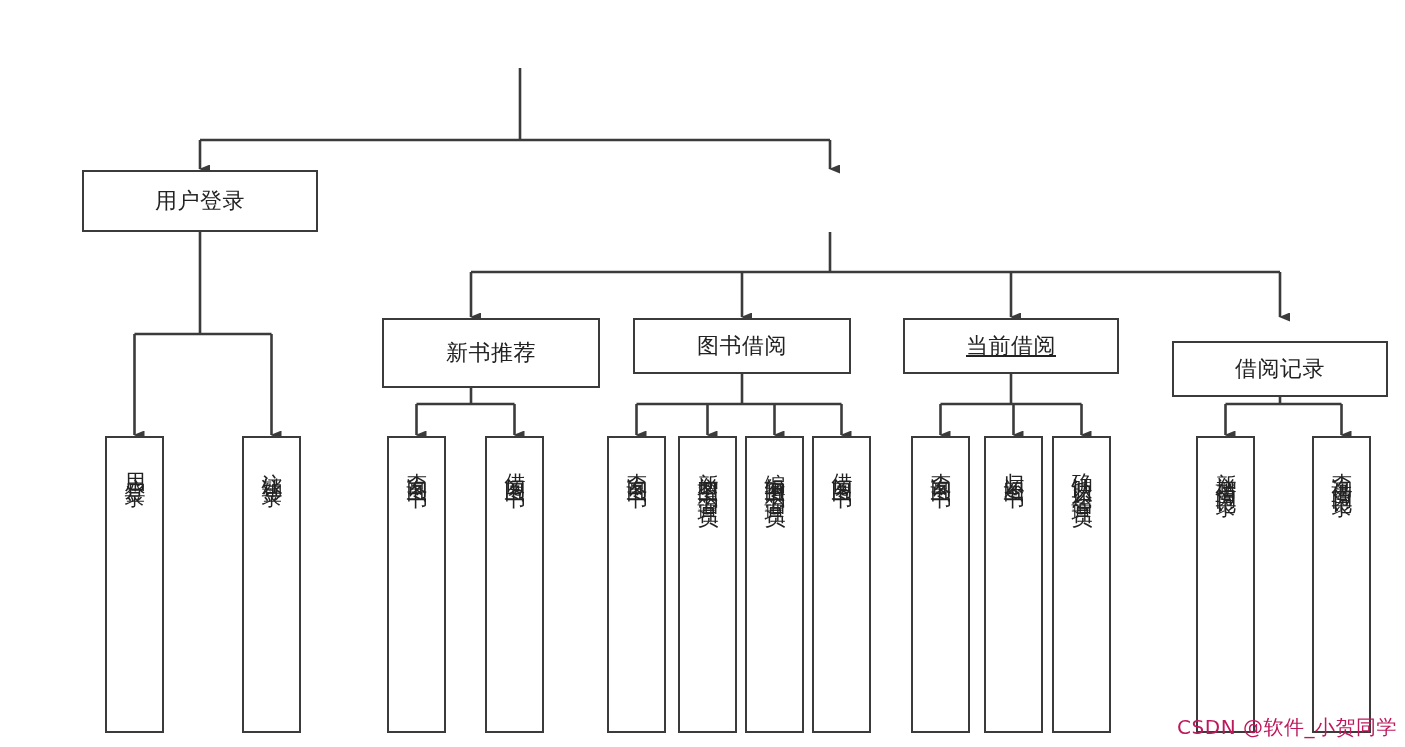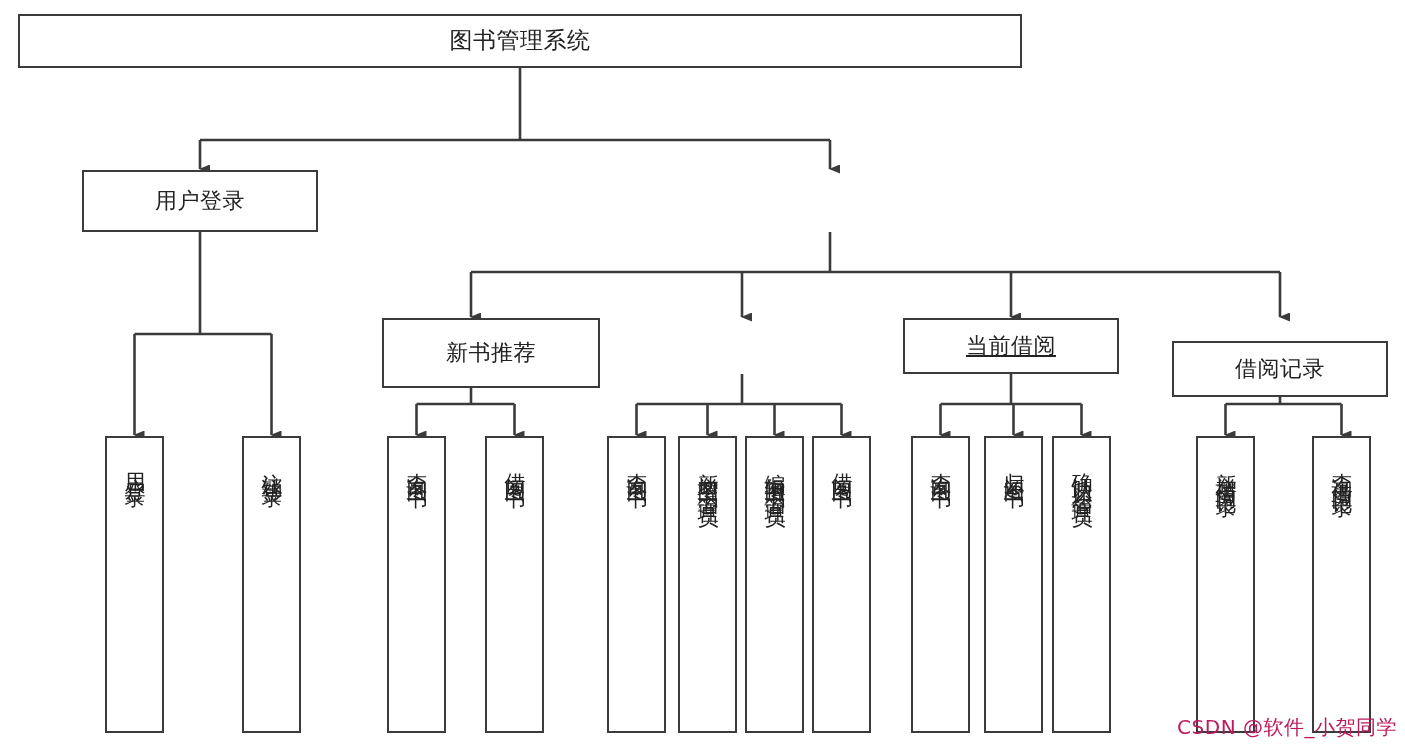--- a/index.html
+++ b/index.html
@@ -111,30 +111,30 @@
         <path d="M 940.5 404 L 940.5 435" marker-end="url(#arrowhead)"></path>
         <path d="M 1013.5 404 L 1013.5 435" marker-end="url(#arrowhead)"></path>
         <path d="M 1081.5 404 L 1081.5 435" marker-end="url(#arrowhead)"></path>
         <path d="M 1280 374 L 1280 404"></path>
         <path d="M 1225.5 404 L 1341.5 404"></path>
         <path d="M 1225.5 404 L 1225.5 435" marker-end="url(#arrowhead)"></path>
         <path d="M 1341.5 404 L 1341.5 435" marker-end="url(#arrowhead)"></path>
       </g>
   </svg>
 
-  <div class="node root horiz" style="left: 18px; top: 14px; width: 1004px; height: 54px;">
-    <span>图书管理系统</span>
-  </div>
 
   <div class="node horiz" style="left: 82px; top: 170px; width: 236px; height: 62px;">
     <span>用户登录</span>
   </div>
 
   <div class="node horiz" style="left: 382px; top: 318px; width: 218px; height: 70px;">
     <span>新书推荐</span>
+  </div>
+  <div class="node horiz" style="left: 633px; top: 318px; width: 218px; height: 56px;">
+    <span>图书借阅</span>
   </div>
   <div class="node horiz" style="left: 903px; top: 318px; width: 216px; height: 56px; text-decoration: underline;">
     <span>当前借阅</span>
   </div>
   <div class="node horiz" style="left: 1172px; top: 318px; width: 216px; height: 56px; margin-top: 23px;">
     <span>借阅记录</span>
   </div>
 
   <div class="node leaf" style="left: 105px; top: 436px; width: 59px; height: 297px;">
     <span class="vtext">用户登录</span>

